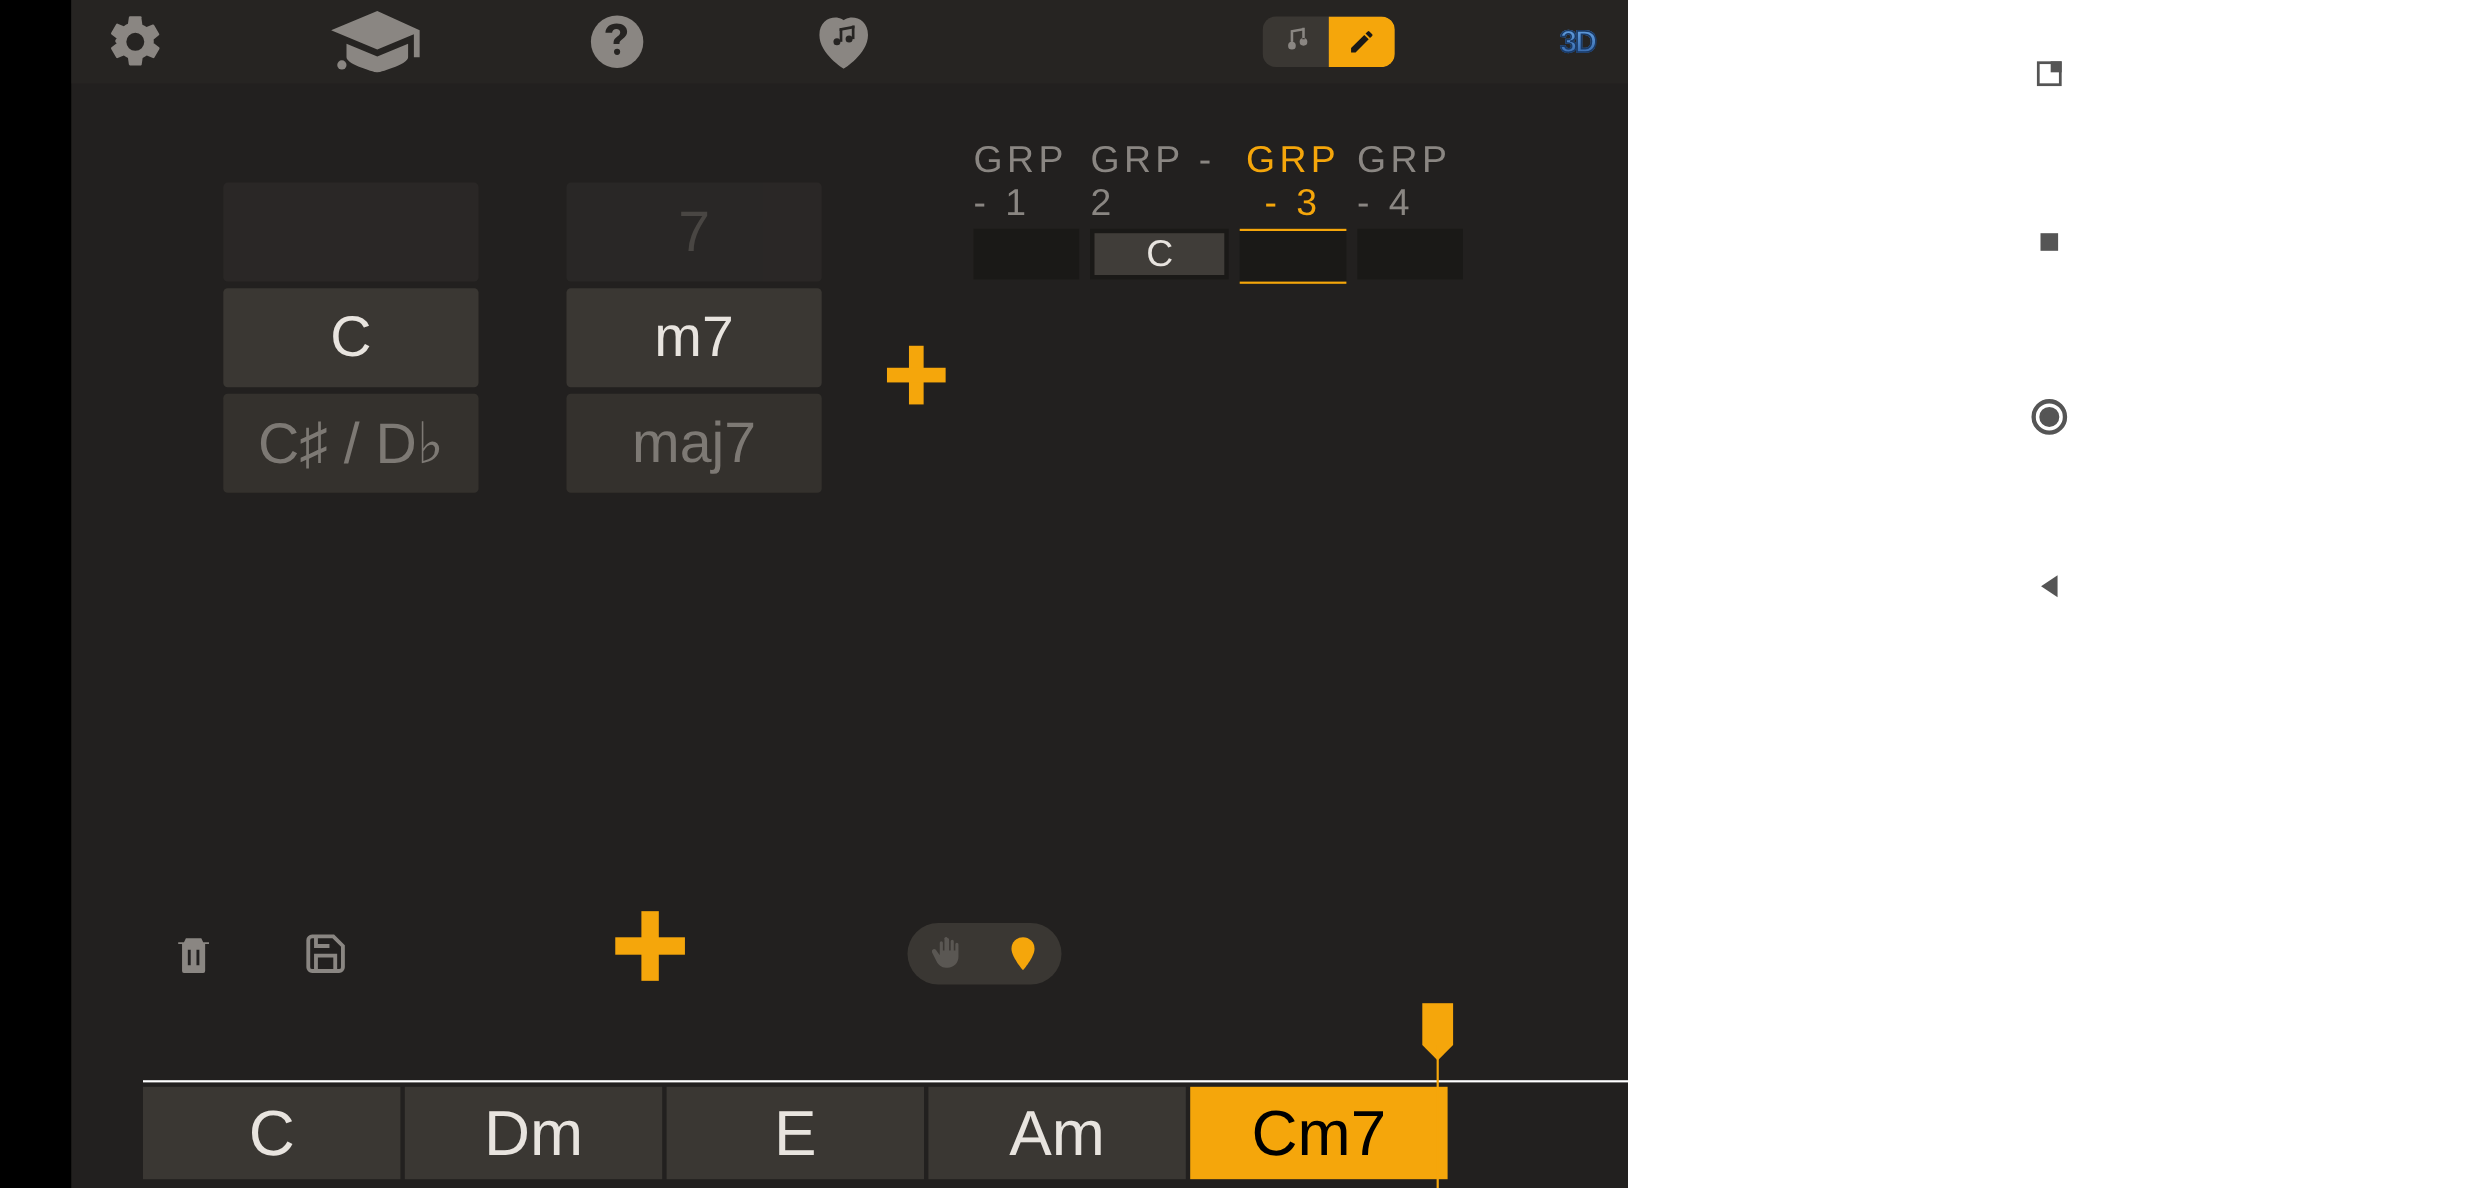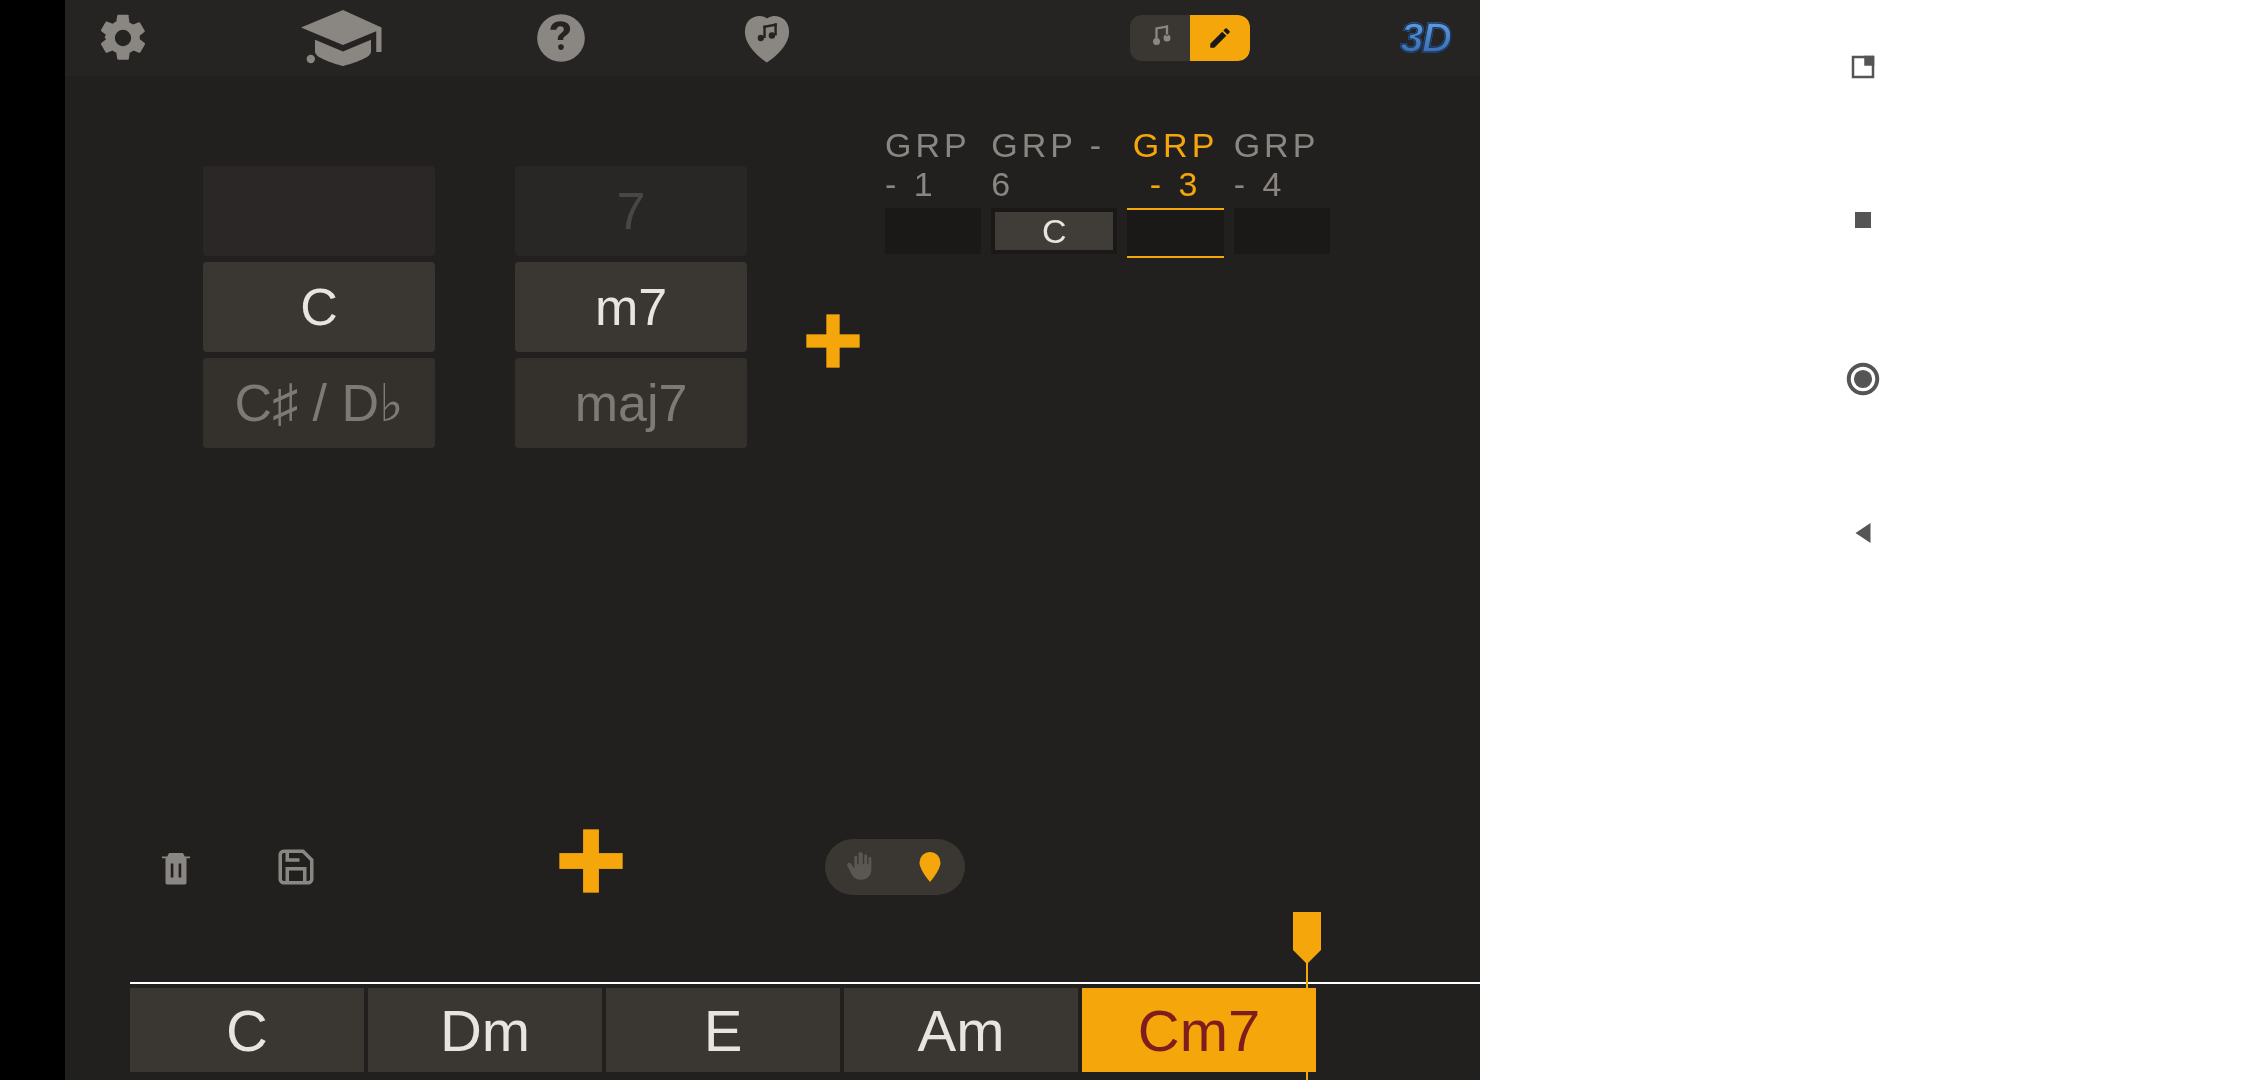--- a/index.html
+++ b/index.html
@@ -190,23 +190,22 @@
     height: 100%;
   }
   .mode-toggle .seg.active {
     background: #f5a60b;
     border-radius: 0 12px 12px 0;
   }
   .mode-toggle .seg.active svg { color: #1a1917; }
   .mode-toggle .seg:not(.active) svg { color: #8a8682; }
 
   .threeD {
-    font-size: 42px;
+    font-size: 28px;
     font-weight: 900;
-    font-style: italic;
     background: linear-gradient(180deg, #6aa8e8 0%, #2e5fa3 100%);
     -webkit-background-clip: text;
     background-clip: text;
     color: transparent;
     -webkit-text-stroke: 1.5px #1a3a66;
     letter-spacing: -2px;
   }
 
   
   .timeline-wrap {
@@ -261,21 +260,21 @@
     height: 84px;
     background: #3a3733;
     color: #e8e4df;
     font-size: 58px;
     display: flex;
     align-items: center;
     justify-content: center;
   }
   .chord-block.active {
     background: #f5a60b;
-    color: #7f1d1d;
+    color: #000000;
   }
 
   
   .sys-icon {
     position: absolute;
     left: 50%;
     transform: translateX(-50%);
     color: #555;
   }
 
@@ -376,21 +375,21 @@
             </div>
           </div>
 
           <div class="groups-area" id="groups-area">
 
           <div class="group">
                 <div class="group-label">GRP - 1</div>
                 <div class="group-slot"></div>
               </div>
               <div class="group">
-                <div class="group-label">GRP - 6</div>
+                <div class="group-label">GRP - 2</div>
                 <div class="group-slot">
                   <div class="chord-chip">C</div>
                 </div>
               </div>
               <div class="group selected">
                 <div class="group-label">GRP - 3</div>
                 <div class="group-slot"></div>
               </div>
               <div class="group">
                 <div class="group-label">GRP - 4</div>

